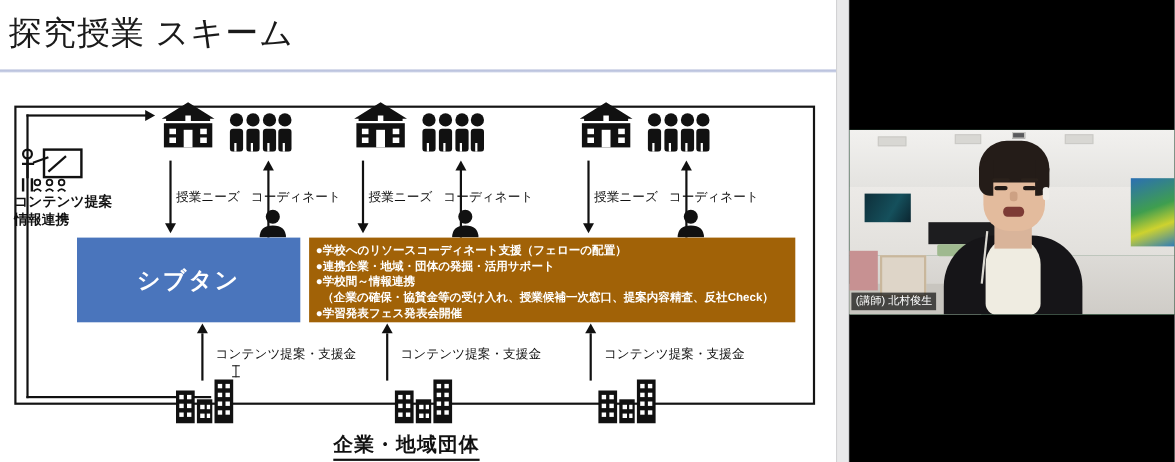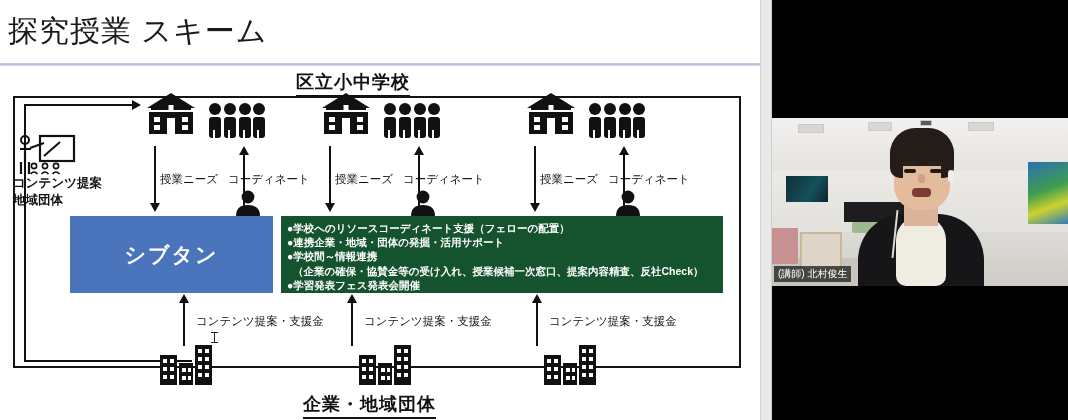--- a/index.html
+++ b/index.html
@@ -56,21 +56,21 @@
     width: 203px; height: 77px;
     background: #4a75bc;
     display: flex; align-items: center; justify-content: center;
   }
   .blue-main span {
     color: #fff; font-size: 21px; font-weight: bold; letter-spacing: 2px;
   }
   .blue-list {
     position: absolute; left: 281px; top: 216px;
     width: 442px; height: 77px;
-    background: #14532d;
+    background: #a16207;
     padding: 5px 6px 0 6px;
   }
   .blue-list .bl {
     color: #fff; font-size: 10.5px; line-height: 14.2px;
     font-weight: bold; white-space: nowrap;
     letter-spacing: 0px;
   }
   .blue-list .bl.indent { padding-left: 6px; }
 
   
@@ -252,21 +252,20 @@
 </head>
 <body>
 
 <div id="root">
 
   <div id="slide">
 
     <div class="slide-title">探究授業 スキーム</div>
     <div class="title-rule"></div>
 
-    <div class="head-label" id="school-heading">区立小中学校</div>
     <div class="head-label" id="company-heading">企業・地域団体</div>
 
     <div class="frame-box"></div>
 
     <div class="vline" style="left:24px; top:104px; height:258px;"></div>
 
     <div class="hline" style="left:24px; top:360px; width:168px;"></div>
 
     <div class="hline" style="left:24px; top:104px; width:110px;"></div>
     <div class="arrow-head-right" style="left:132px; top:100px;"></div>
@@ -281,21 +280,21 @@
         <circle cx="20" cy="32" r="2.6" fill="none" stroke="#111" stroke-width="1.6"></circle>
         <path d="M16.5 40 q3.5 -4 7 0" fill="none" stroke="#111" stroke-width="1.6"></path>
         <circle cx="31" cy="32" r="2.6" fill="none" stroke="#111" stroke-width="1.6"></circle>
         <path d="M27.5 40 q3.5 -4 7 0" fill="none" stroke="#111" stroke-width="1.6"></path>
         <circle cx="42" cy="32" r="2.6" fill="none" stroke="#111" stroke-width="1.6"></circle>
         <path d="M38.5 40 q3.5 -4 7 0" fill="none" stroke="#111" stroke-width="1.6"></path>
       </svg>
     </div>
     <div class="left-label" style="left:13px; top:175px;">
       <div>コンテンツ提案</div>
-      <div>地域団体</div>
+      <div>情報連携</div>
     </div>
 
     <div class="icon" style="left:143px; top:92px;">
       <svg width="56" height="44" viewBox="0 0 56 44">
         <path d="M28 1 L52 16 L48 16 L48 18 L8 18 L8 16 L4 16 Z" fill="#111"></path>
         <rect x="6" y="20" width="44" height="22" fill="#111"></rect>
         <rect x="24" y="26" width="8" height="16" fill="#fff"></rect>
         <rect x="25.5" y="13" width="5" height="5" fill="#fff"></rect>
         <rect x="11" y="25" width="6" height="5" fill="#fff"></rect>
         <rect x="11" y="33" width="6" height="5" fill="#fff"></rect>

